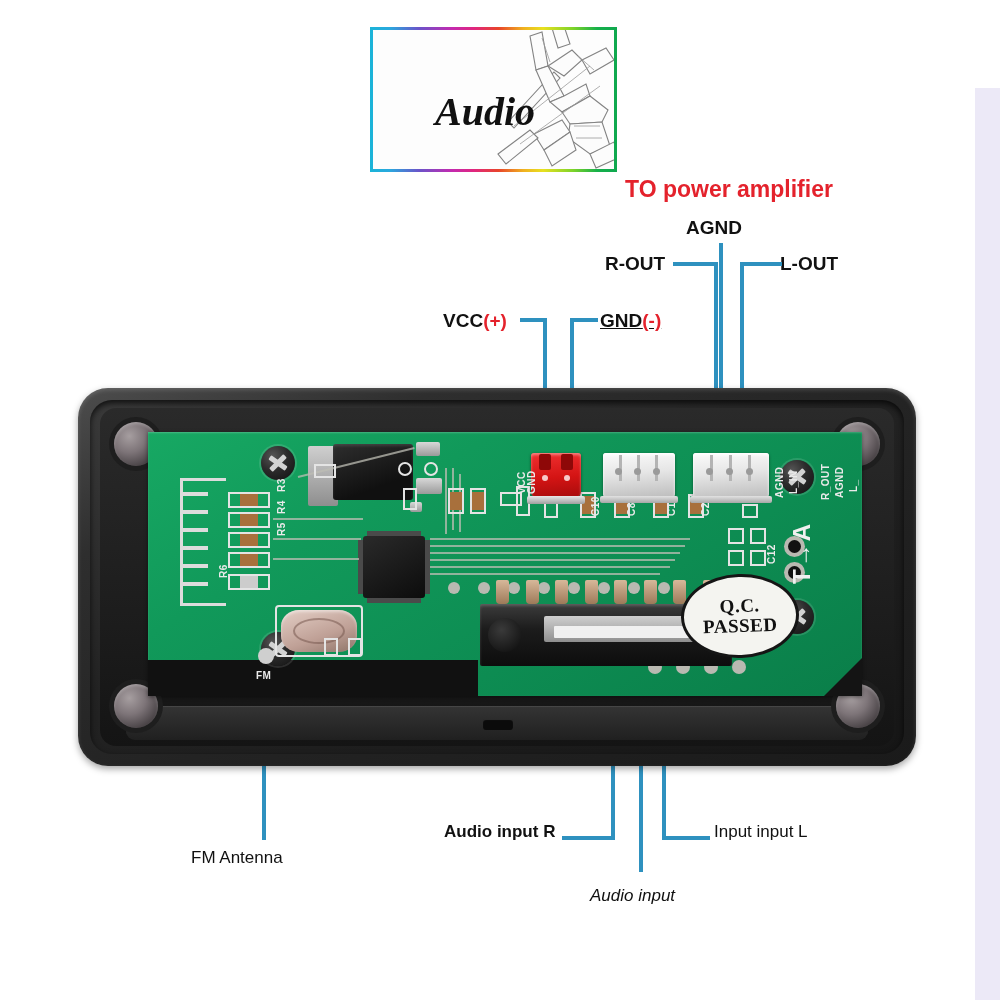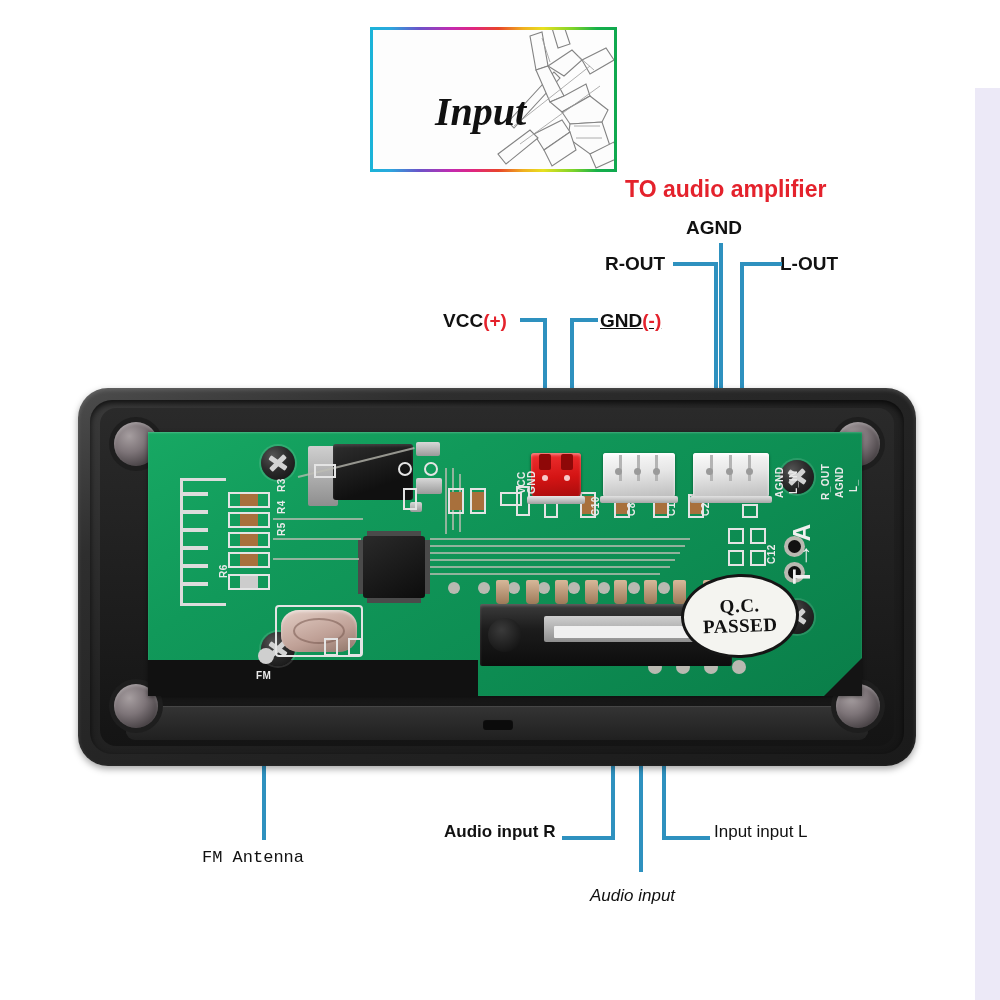--- a/index.html
+++ b/index.html
@@ -481,38 +481,38 @@
         <g stroke="#8a8a8a" stroke-width=".8" fill="none">
           <path d="M24 100 L100 40"></path>
             <path d="M30 118 L110 60"></path>
           <path d="M52 12 L60 36"></path>
             <path d="M88 30 L104 44"></path>
           <path d="M84 100 L110 100"></path>
             <path d="M86 112 L112 112"></path>
         </g>
       </svg>
       <div class="logo-text">
-        <div class="lt-hobby">Input</div>
+        <div class="lt-hobby">Audio</div>
       </div>
     </div>
   </div>
 
-  <div class="to-amp">TO audio amplifier</div>
+  <div class="to-amp">TO power amplifier</div>
 
   <div class="cl" style="left:443px; top:310px;">
     <span>VCC</span><span class="red">(+)</span>
   </div>
   <div class="cl" style="left:600px; top:310px;text-decoration:underline;">
     <span>GND</span><span class="red">(-)</span>
   </div>
   <div class="cl" style="left:686px; top:217px;">AGND</div>
   <div class="cl" style="left:605px; top:253px;">R-OUT</div>
   <div class="cl" style="left:780px; top:253px;">L-OUT</div>
 
-  <div class="cl-thin" style="left:202px; top:848px;font-family:Liberation Mono, monospace;">FM Antenna</div>
+  <div class="cl-thin" style="left:191px; top:848px;">FM Antenna</div>
   <div class="cl-thin" style="left:444px; top:822px;font-weight:bold;">Audio input R</div>
   <div class="cl-thin" style="left:590px; top:886px;font-style:italic;">Audio input</div>
   <div class="cl-thin" style="left:714px; top:822px;">Input input L</div>
 
   <div class="ln ln-h" style="left:520px; top:318px; width:27px;"></div>
   <div class="ln ln-v" style="left:543px; top:318px; height:150px;"></div>
 
   <div class="ln ln-h" style="left:570px; top:318px; width:28px;"></div>
   <div class="ln ln-v" style="left:570px; top:318px; height:150px;"></div>
 

